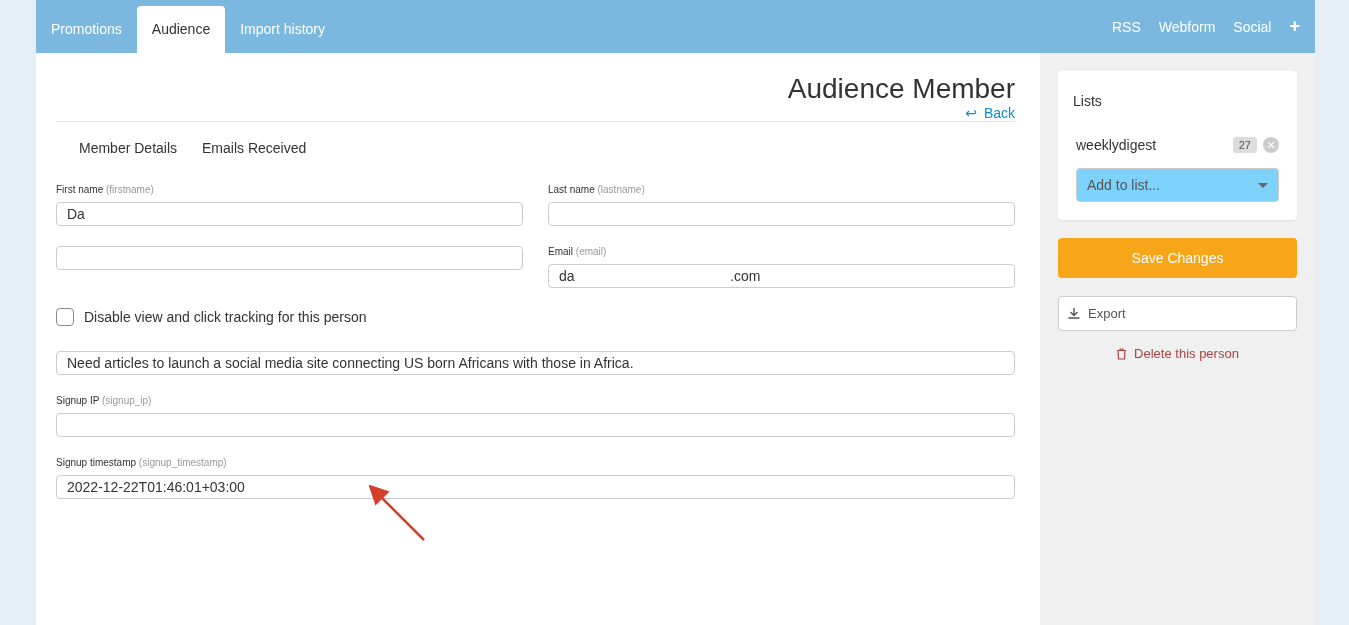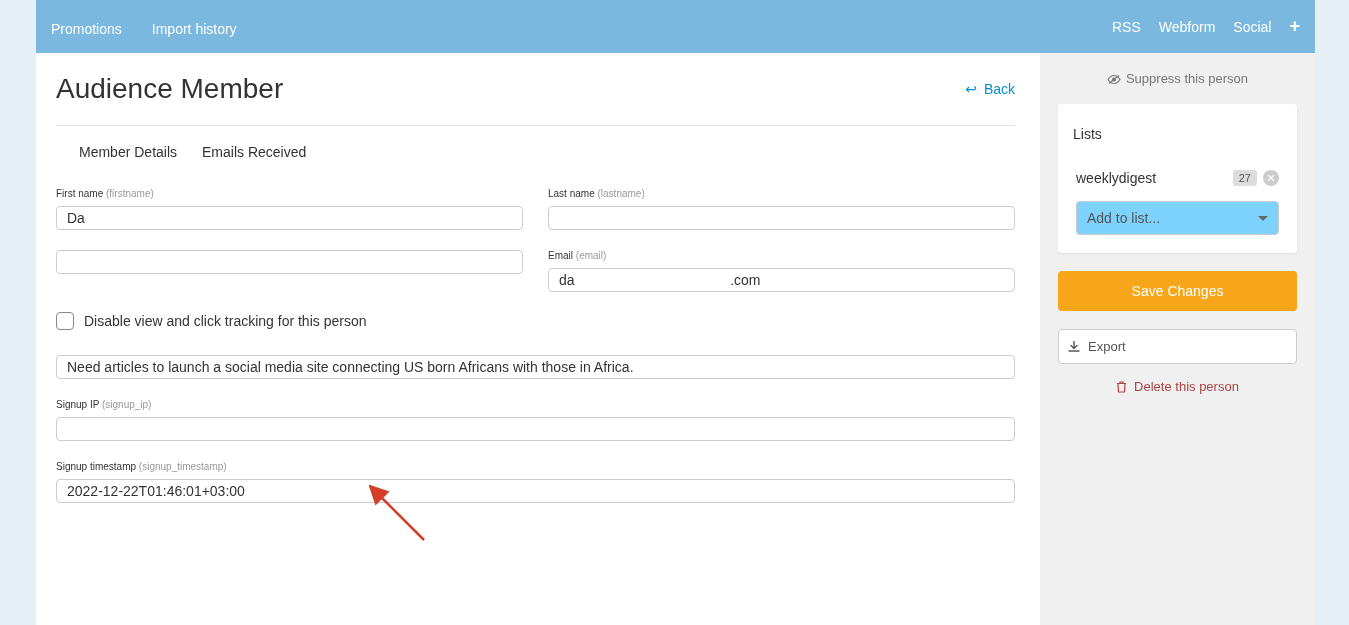--- a/index.html
+++ b/index.html
@@ -65,24 +65,25 @@
       height: 572px;
     }
     .content-area {
       flex: 1;
       padding: 20px 25px 0 20px;
       position: relative;
     }
     .page-header {
       display: flex;
       justify-content: space-between;
-      align-items: center;
+      align-items: flex-end;
       border-bottom: 1px solid #e5e5e5;
-      padding-bottom: 20px;
+      padding-bottom: 0;
       margin-bottom: 18px;
+      flex-direction: column;
     }
     .page-title {
       font-size: 28px;
       font-weight: normal;
       color: #333;
     }
     .back-link {
       color: #0a8dd1;
       font-size: 14px;
       cursor: pointer;
@@ -285,20 +286,21 @@
       position: absolute;
       pointer-events: none;
     }
   </style>
 </head>
 <body>
 
 <div class="topbar">
   <div class="topbar-left">
     <div class="nav-tab">Promotions</div>
+    <div class="nav-tab active">Audience</div>
     <div class="nav-tab">Import history</div>
   </div>
   <div class="topbar-right">
     <span>RSS</span>
     <span>Webform</span>
     <span>Social</span>
     <span class="plus-icon">+</span>
   </div>
 </div>
 
@@ -376,27 +378,20 @@
       <defs>
         <marker id="ah" markerWidth="8" markerHeight="8" refX="2" refY="4" orient="auto">
           <polygon points="0 0, 8 4, 0 8" fill="#d43f2a"></polygon>
         </marker>
       </defs>
       <line x1="55" y1="55" x2="10" y2="10" stroke="#d43f2a" stroke-width="2.5" marker-end="url(#ah)"></line>
     </svg>
   </div>
 
   <div class="sidebar">
-    <div class="suppress-link">
-      <svg width="14" height="11" viewBox="0 0 14 11" style="display:inline-block;vertical-align:middle;margin-right:5px;">
-        <path d="M1 5.5 C1 5.5 3.5 1.5 7 1.5 C10.5 1.5 13 5.5 13 5.5 C13 5.5 10.5 9.5 7 9.5 C3.5 9.5 1 5.5 1 5.5 Z" fill="none" stroke="#777" stroke-width="1.2"></path>
-        <circle cx="7" cy="5.5" r="2" fill="#777"></circle>
-        <line x1="2" y1="9.5" x2="12" y2="1.5" stroke="#777" stroke-width="1.3"></line>
-      </svg><span>Suppress this person</span>
-    </div>
 
     <div class="lists-panel">
       <div class="lists-tab-header">
         <div class="lists-tab">Lists</div>
       </div>
       <div class="lists-body">
         <div class="list-item">
           <span>weeklydigest</span>
           <div class="list-item-right">
             <span class="list-badge">27</span>

